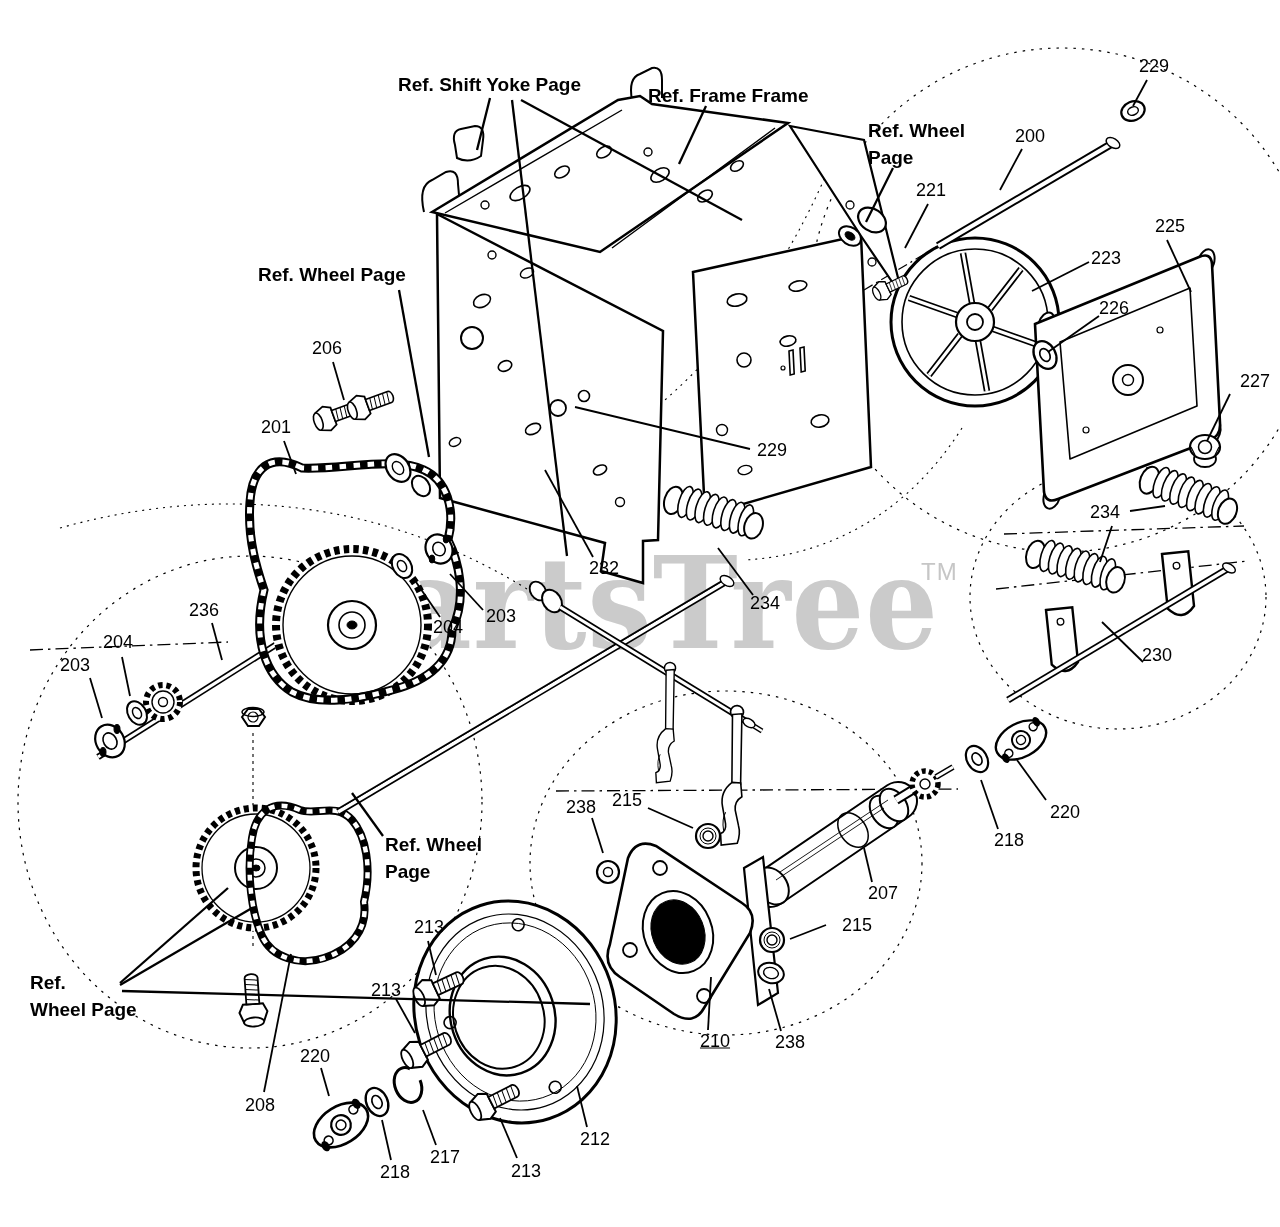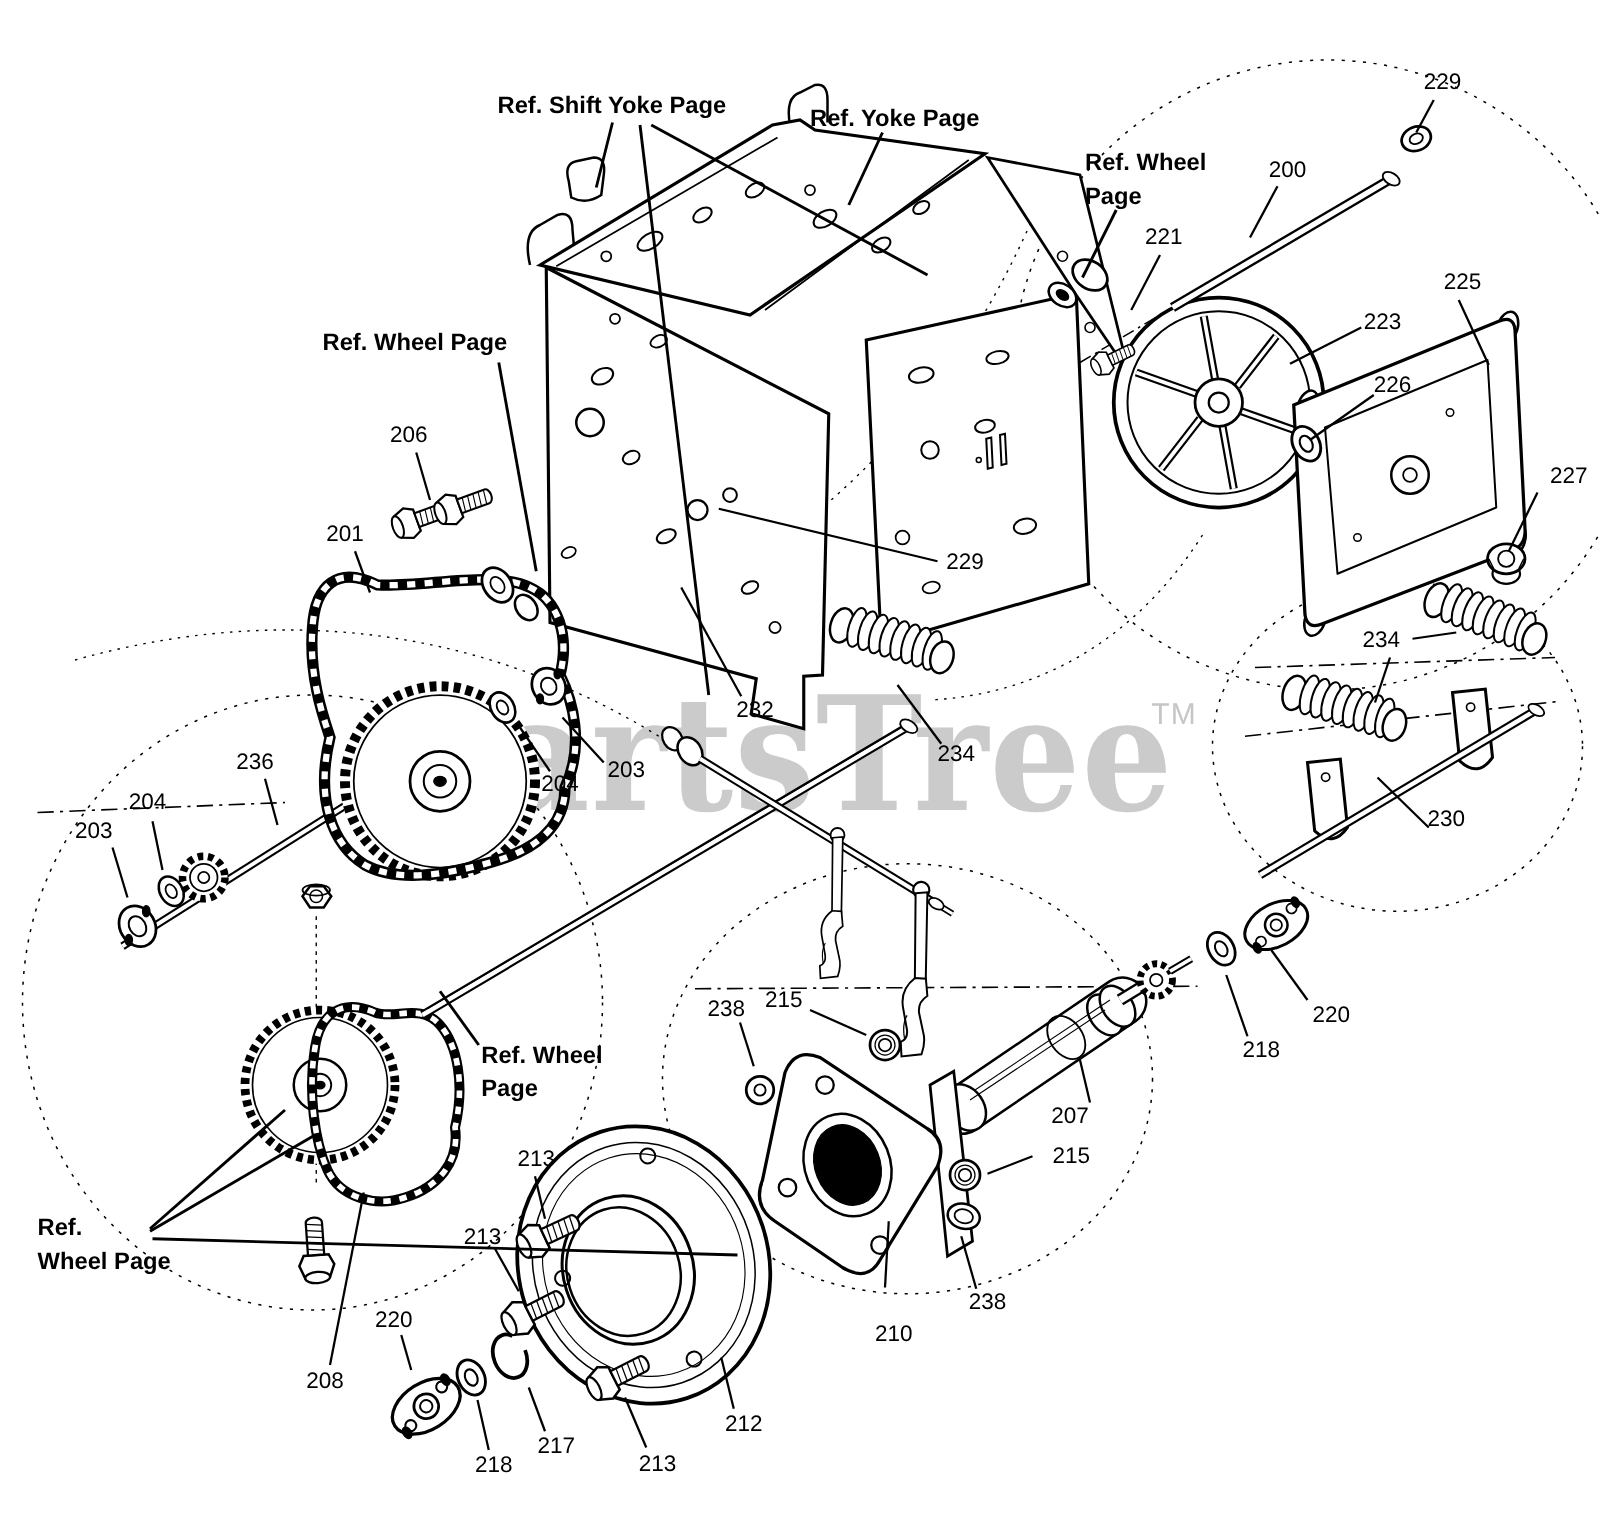--- a/index.html
+++ b/index.html
@@ -401,39 +401,39 @@
       <div class="callout" style="left: 765px; top: 603px;">234</div>
       <div class="callout" style="left: 1105px; top: 512px;">234</div>
       <div class="callout" style="left: 1157px; top: 655px; text-align: right;">230</div>
       <div class="callout" style="left: 204px; top: 610px;">236</div>
       <div class="callout" style="left: 118px; top: 642px;">204</div>
       <div class="callout" style="left: 75px; top: 665px;">203</div>
       <div class="callout" style="left: 448px; top: 627px;">204</div>
       <div class="callout" style="left: 501px; top: 616px;">203</div>
       <div class="callout" style="left: 581px; top: 807px;">238</div>
       <div class="callout" style="left: 627px; top: 800px;">215</div>
-      <div class="callout" style="left: 856px; top: 893px;">207</div>
+      <div class="callout" style="left: 883px; top: 893px;">207</div>
       <div class="callout" style="left: 857px; top: 925px;">215</div>
       <div class="callout" style="left: 1009px; top: 840px;">218</div>
       <div class="callout" style="left: 1065px; top: 812px;">220</div>
       <div class="callout" style="left: 429px; top: 927px;">213</div>
       <div class="callout" style="left: 386px; top: 990px;">213</div>
-      <div class="callout" style="left: 715px; top: 1067px;">210</div>
+      <div class="callout" style="left: 715px; top: 1041px; text-decoration: underline;">210</div>
       <div class="callout" style="left: 790px; top: 1042px;">238</div>
       <div class="callout" style="left: 315px; top: 1056px;">220</div>
       <div class="callout" style="left: 260px; top: 1105px;">208</div>
       <div class="callout" style="left: 395px; top: 1172px;">218</div>
       <div class="callout" style="left: 445px; top: 1157px;">217</div>
       <div class="callout" style="left: 526px; top: 1171px;">213</div>
       <div class="callout" style="left: 595px; top: 1139px;">212</div>
       <div class="ref-label" style="left: 398px; top: 72px;">
         <div>Ref. Shift Yoke Page</div>
       </div>
       <div class="ref-label" style="left: 648px; top: 83px;">
-        <div>Ref. Yoke Page</div>
+        <div>Ref. Frame Frame</div>
       </div>
       <div class="ref-label" style="left: 868px; top: 118px;">
         <div>Ref. Wheel</div>
         <div>Page</div>
       </div>
       <div class="ref-label" style="left: 258px; top: 262px;">
         <div>Ref. Wheel Page</div>
       </div>
       <div class="ref-label" style="left: 385px; top: 832px;">
         <div>Ref. Wheel</div>

